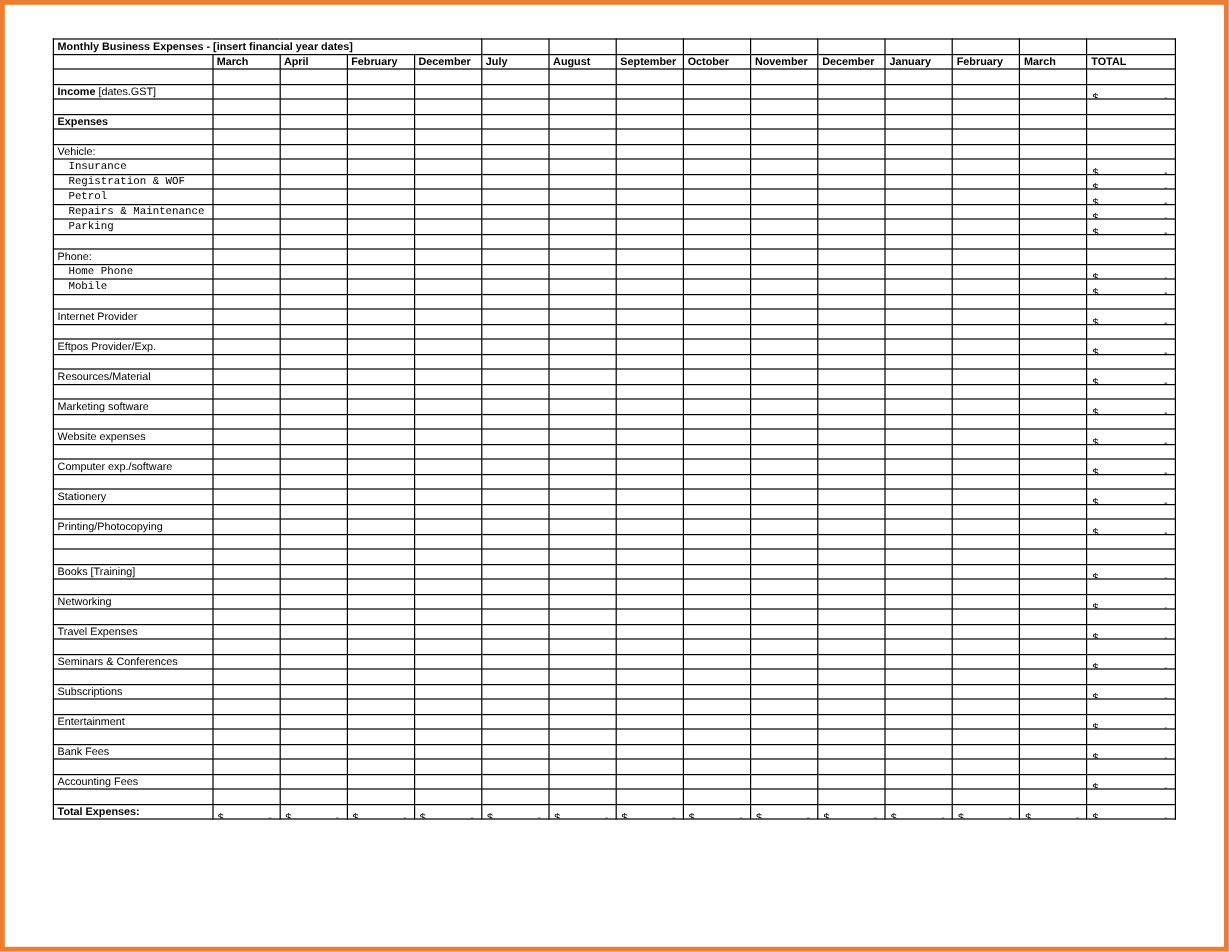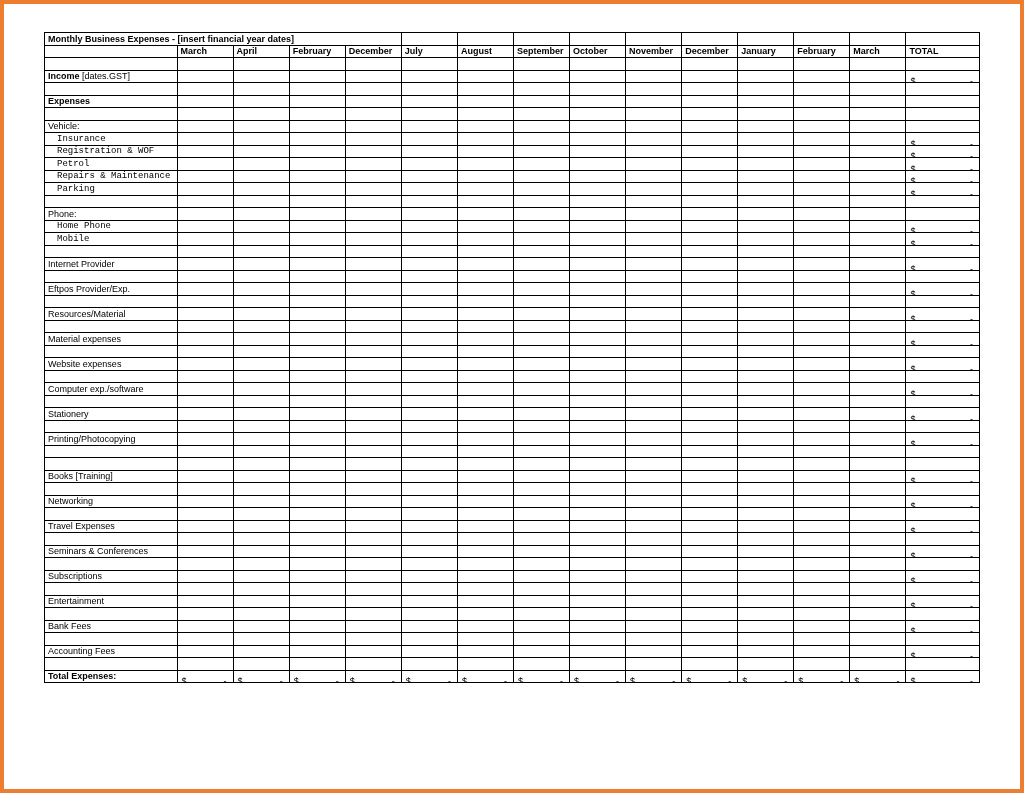--- a/index.html
+++ b/index.html
@@ -491,21 +491,21 @@
         <td></td>
         <td></td>
         <td></td>
         <td></td>
         <td></td>
         <td></td>
         <td></td>
         <td></td>
       </tr>
       <tr>
-        <td class="">Material expenses</td>
+        <td class="">Marketing software</td>
         <td></td>
         <td></td>
         <td></td>
         <td></td>
         <td></td>
         <td></td>
         <td></td>
         <td></td>
         <td></td>
         <td></td>

